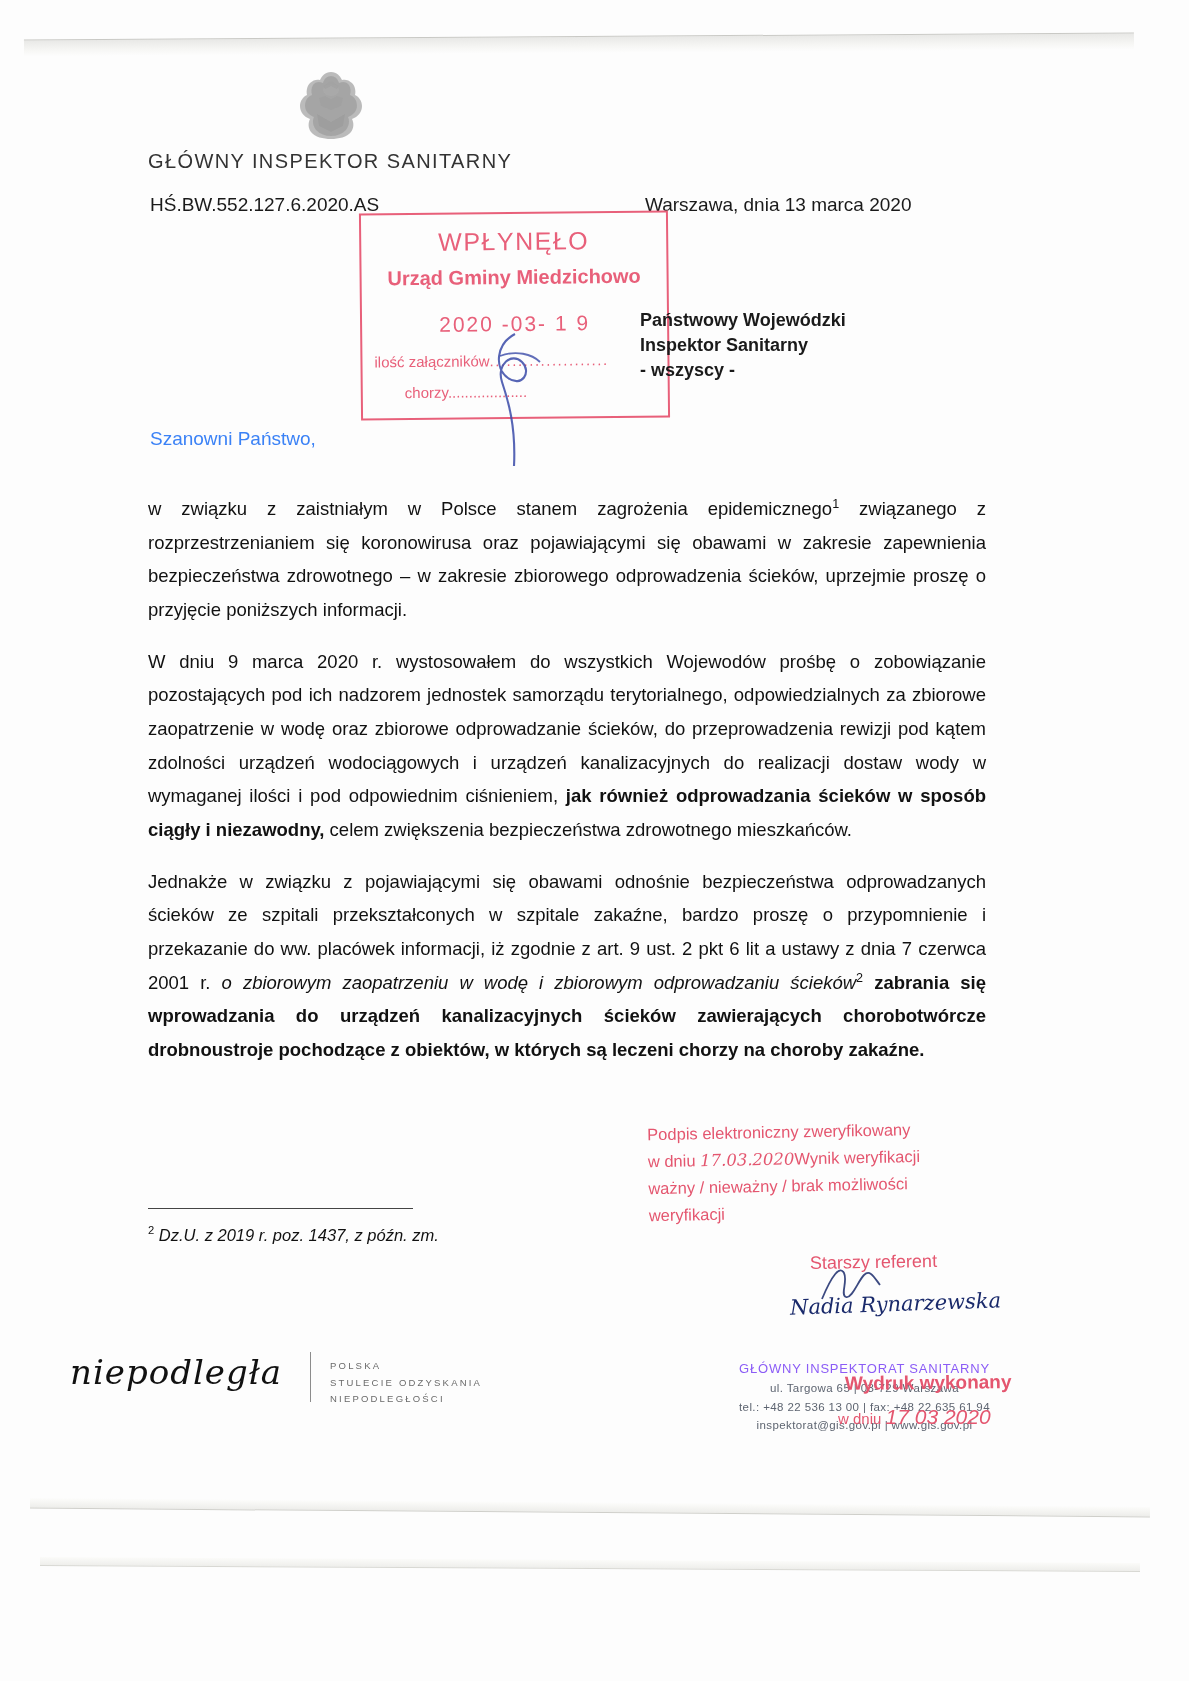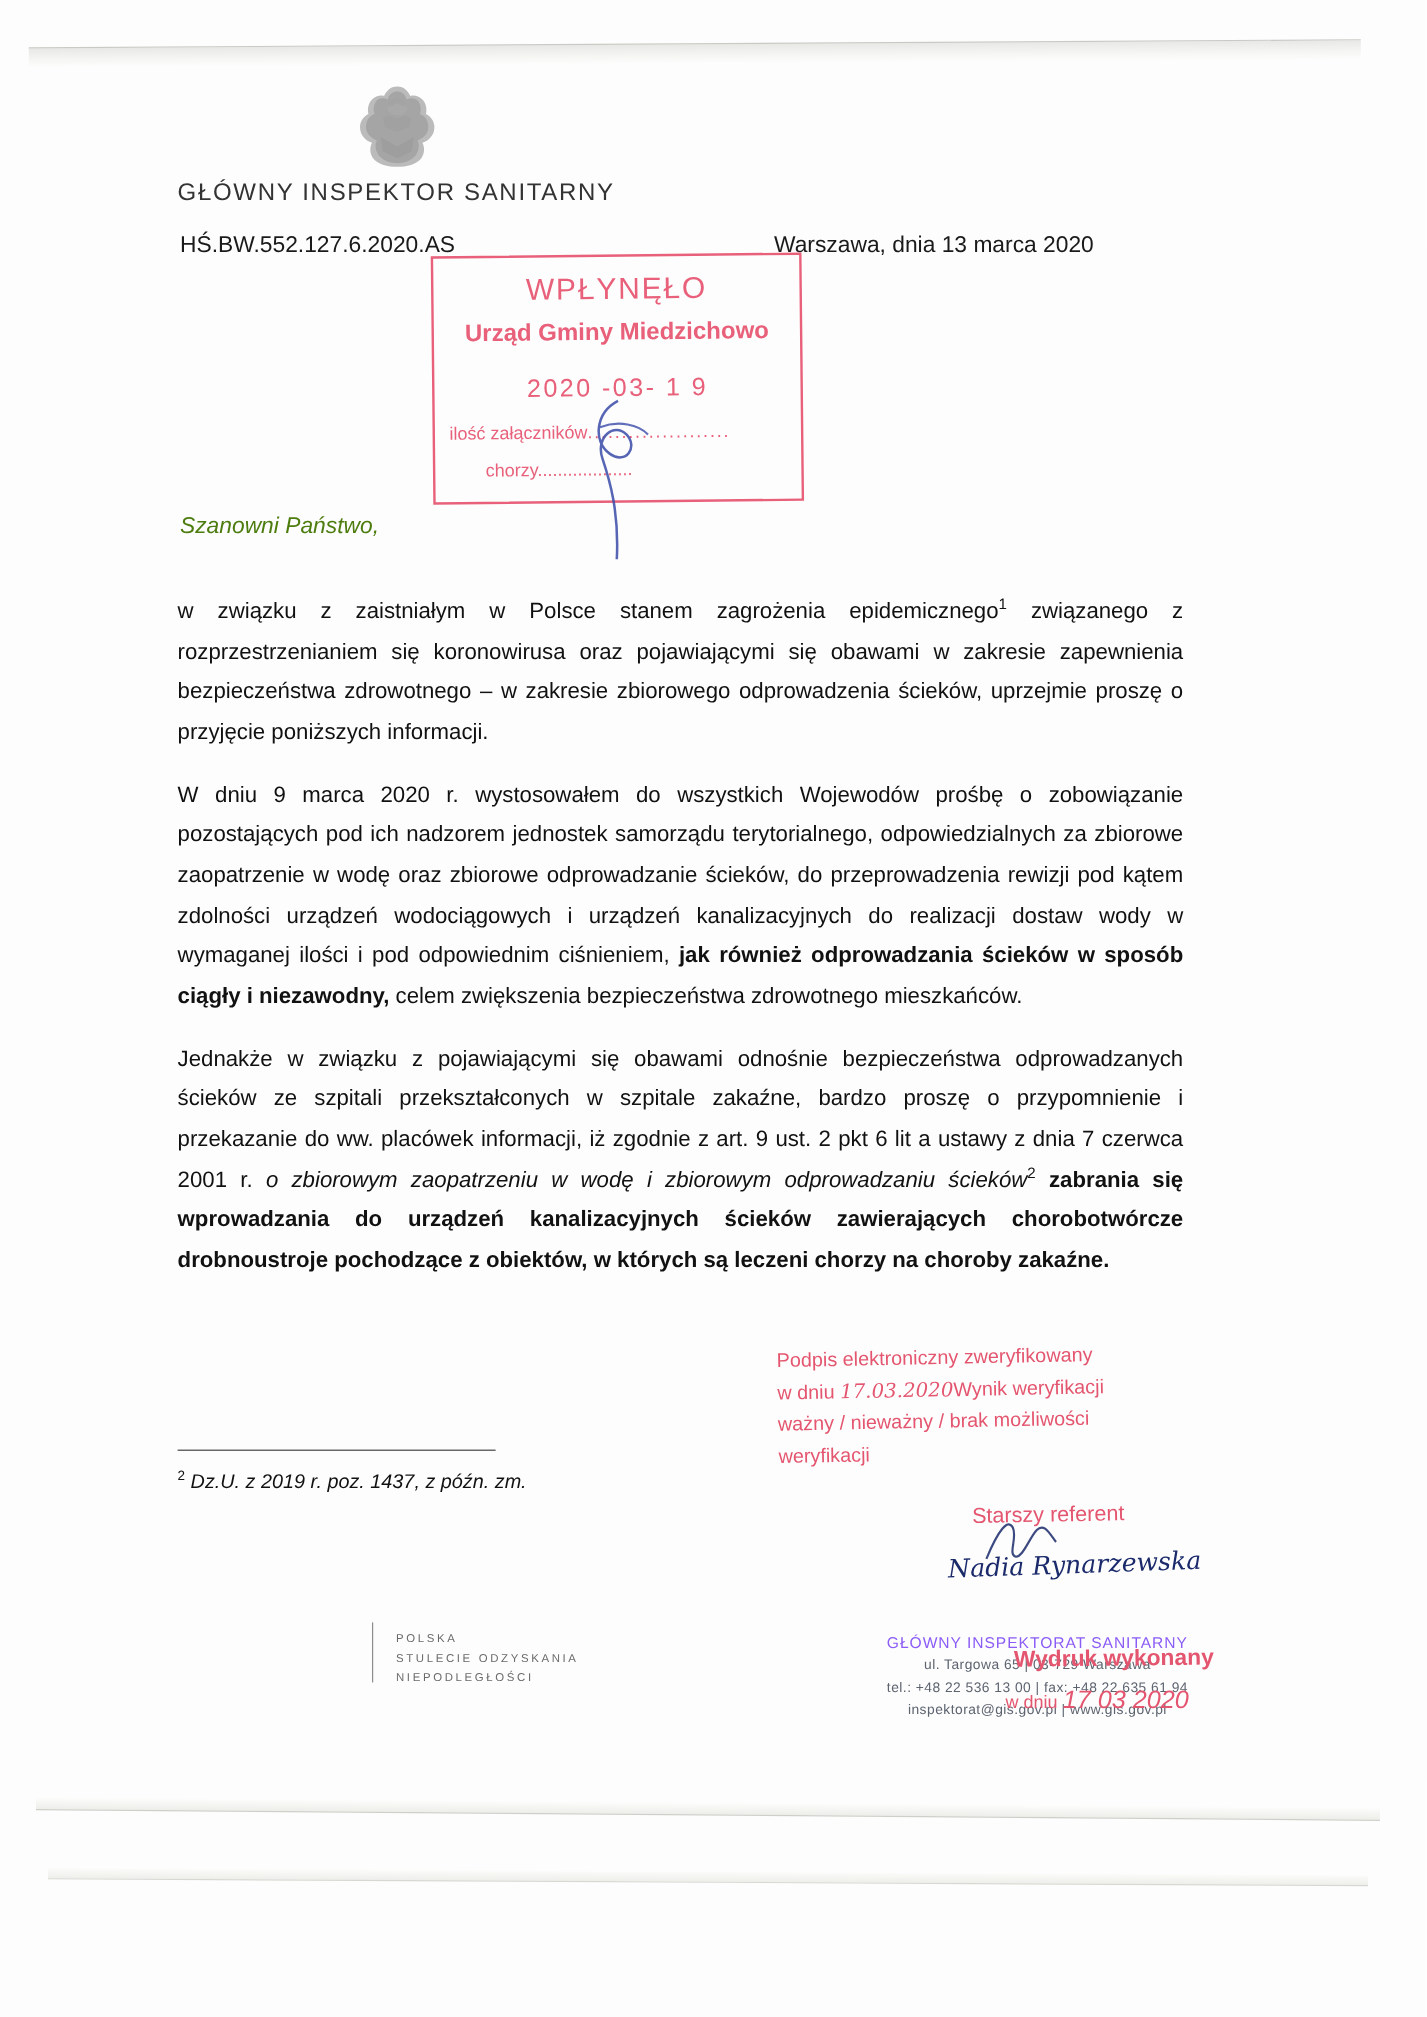--- a/index.html
+++ b/index.html
@@ -89,22 +89,21 @@
     font-size: 18px;
     font-weight: bold;
     line-height: 1.38;
     color: #1a1a1a;
   }
   .salutation {
     position: absolute;
     left: 150px;
     top: 428px;
     font-size: 19px;
-    font-style: italic;
-    color: #4d7c0f;
+    color: #3b82f6;
   }
   
   .stamp {
     position: absolute;
     left: 360px;
     top: 212px;
     width: 305px;
     height: 203px;
     border: 2px solid #e8607a;
     color: #e8607a;
@@ -326,20 +325,25 @@
     <div class="stamp-line2">
       <span>chorzy</span><span class="dots">...................</span>
     </div>
   </div>
 
   <svg class="stamp-scribble" viewBox="0 0 90 140">
     <path d="M45 4 C26 14 24 38 38 48 C52 58 62 42 52 32 C42 22 26 34 32 52 C38 70 46 96 44 136" fill="none" stroke="#3a4aa8" stroke-width="2.1" opacity="0.85"></path>
     <path d="M30 26 C46 20 62 24 70 32" fill="none" stroke="#3a4aa8" stroke-width="1.8" opacity="0.8"></path>
   </svg>
 
+  <div class="addressee">
+    <div>Państwowy Wojewódzki</div>
+    <div>Inspektor Sanitarny</div>
+    <div>- wszyscy -</div>
+  </div>
 
   <div class="salutation">Szanowni Państwo,</div>
 
   <div class="body">
     <p><span>w  związku  z  zaistniałym  w  Polsce  stanem  zagrożenia  epidemicznego</span><sup>1</sup><span>  związanego z rozprzestrzenianiem  się  koronowirusa  oraz  pojawiającymi  się  obawami  w  zakresie zapewnienia  bezpieczeństwa  zdrowotnego  –  w  zakresie  zbiorowego  odprowadzenia ścieków,  uprzejmie proszę o przyjęcie poniższych informacji.</span></p>
 
     <p><span>W dniu 9 marca 2020 r. wystosowałem do wszystkich Wojewodów prośbę o zobowiązanie pozostających pod ich nadzorem jednostek samorządu terytorialnego, odpowiedzialnych za zbiorowe zaopatrzenie w wodę oraz zbiorowe odprowadzanie ścieków, do przeprowadzenia rewizji  pod  kątem  zdolności  urządzeń  wodociągowych  i  urządzeń  kanalizacyjnych  do realizacji  dostaw  wody  w  wymaganej  ilości  i  pod  odpowiednim  ciśnieniem, </span><b>jak  również odprowadzania   ścieków   w   sposób   ciągły   i   niezawodny,</b><span>   celem   zwiększenia bezpieczeństwa zdrowotnego mieszkańców.</span></p>
 
     <p><span>Jednakże   w   związku   z   pojawiającymi   się   obawami   odnośnie   bezpieczeństwa odprowadzanych ścieków ze szpitali przekształconych w szpitale zakaźne, bardzo proszę o przypomnienie i przekazanie do ww. placówek informacji, iż zgodnie z art. 9 ust. 2  pkt 6 lit a  ustawy  z  dnia     7  czerwca  2001  r. </span><i>o  zbiorowym  zaopatrzeniu  w  wodę  i  zbiorowym odprowadzaniu  ścieków</i><sup>2</sup><b> zabrania  się  wprowadzania  do  urządzeń  kanalizacyjnych ścieków  zawierających  chorobotwórcze  drobnoustroje  pochodzące  z obiektów, w których są leczeni chorzy na choroby zakaźne.</b></p>
   </div>
@@ -368,20 +372,21 @@
     <div>ul. Targowa 65  |  03-729 Warszawa</div>
     <div>tel.: +48 22 536 13 00 | fax: +48 22 635 61 94</div>
     <div>inspektorat@gis.gov.pl | www.gis.gov.pl</div>
   </div>
 
   <div class="printout">Wydruk wykonany</div>
   <div class="printout-date">
     <span>w dniu </span><span class="hand">17 03 2020</span>
   </div>
 
+  <div class="niepodlegla-text">niepodległa</div>
   <div class="logo-divider"></div>
   <div class="logo-caption">
     <div>POLSKA</div>
     <div>STULECIE ODZYSKANIA</div>
     <div>NIEPODLEGŁOŚCI</div>
   </div>
 
 </div>
 
 </body></html>

